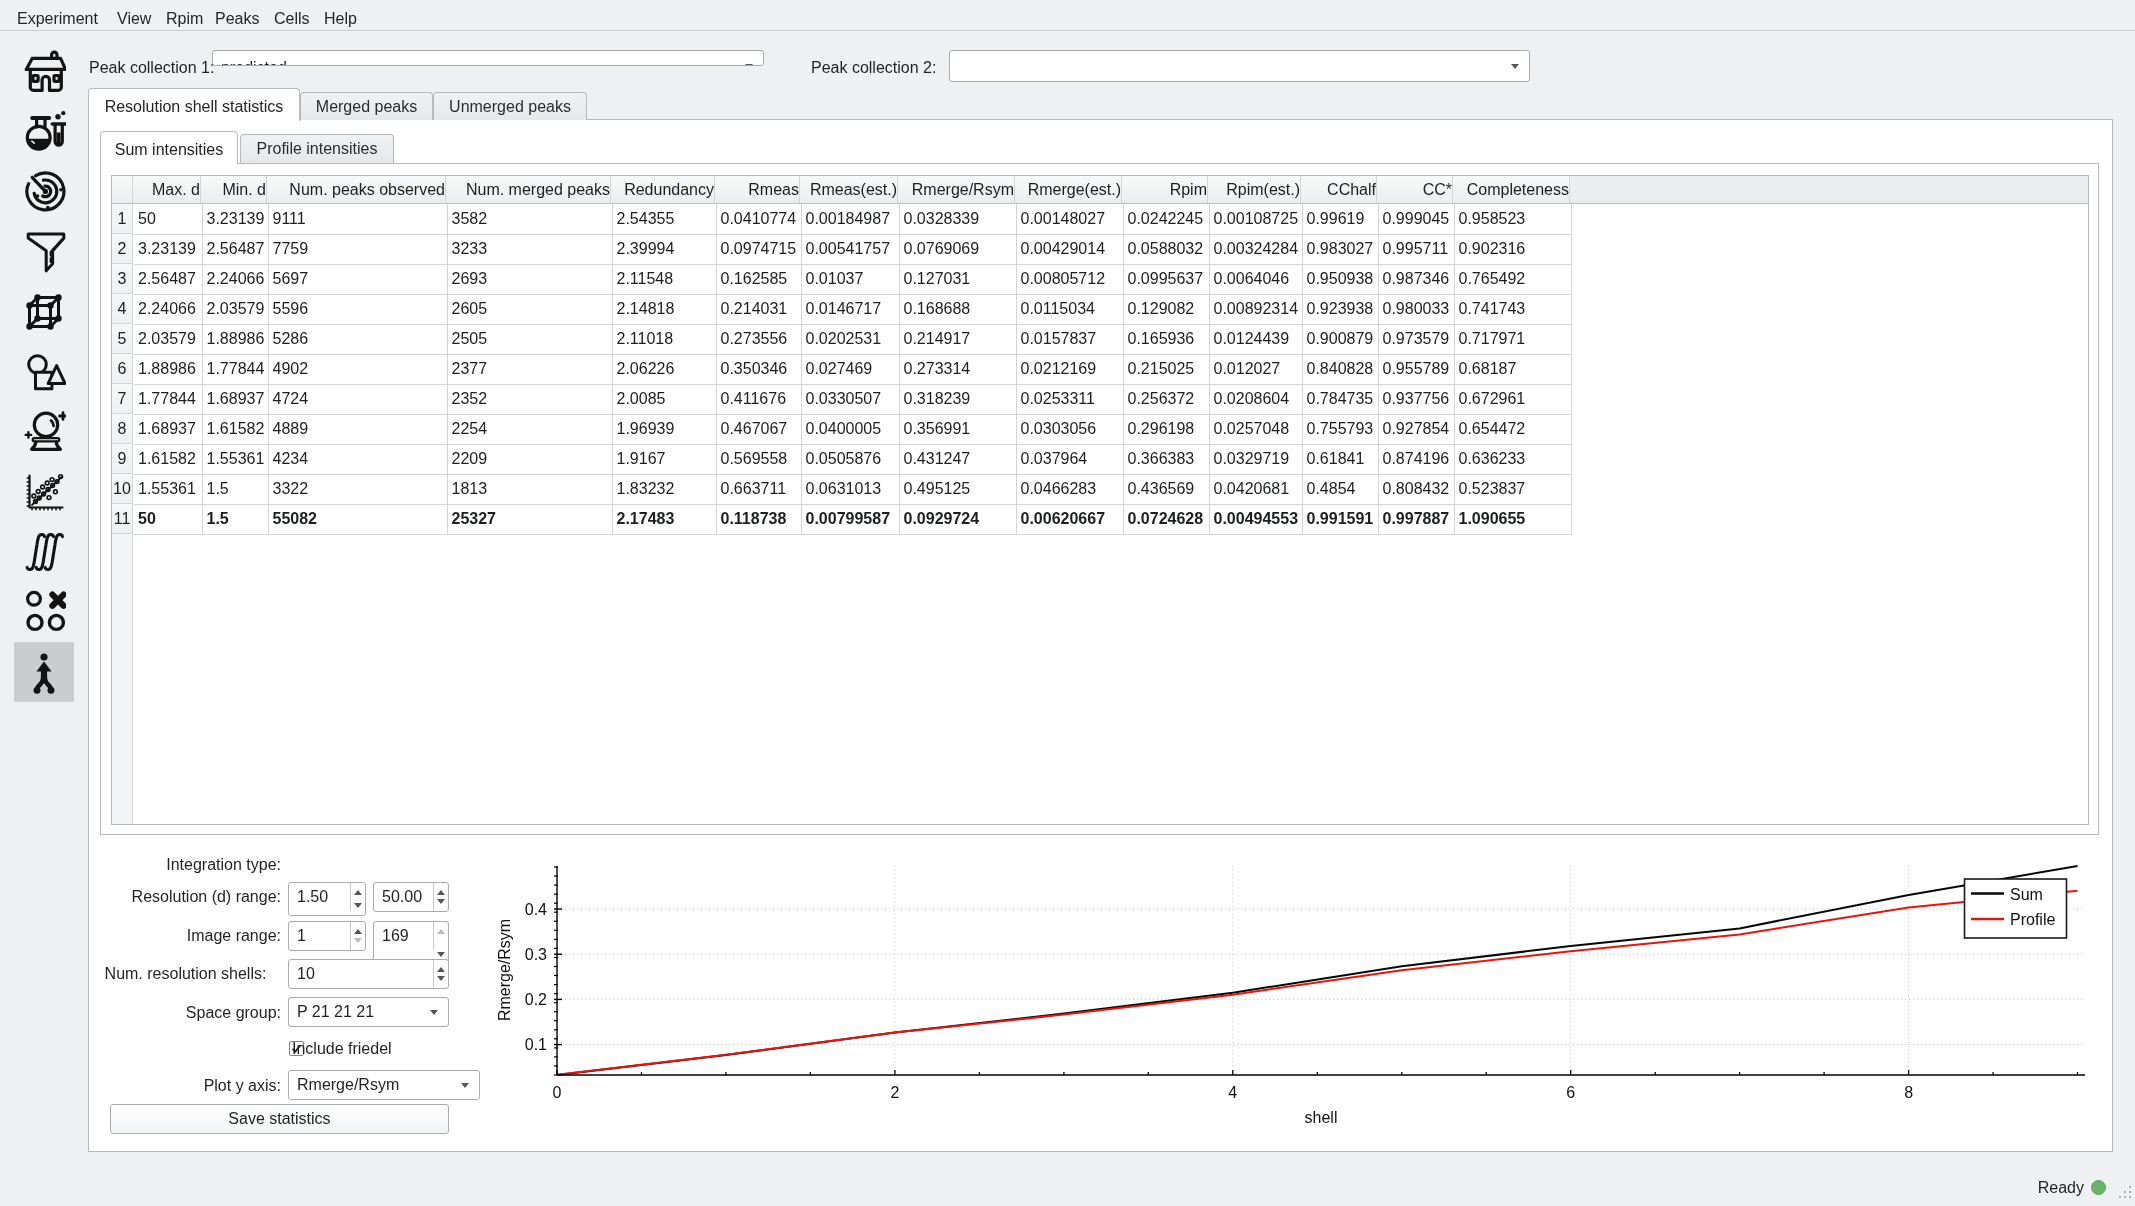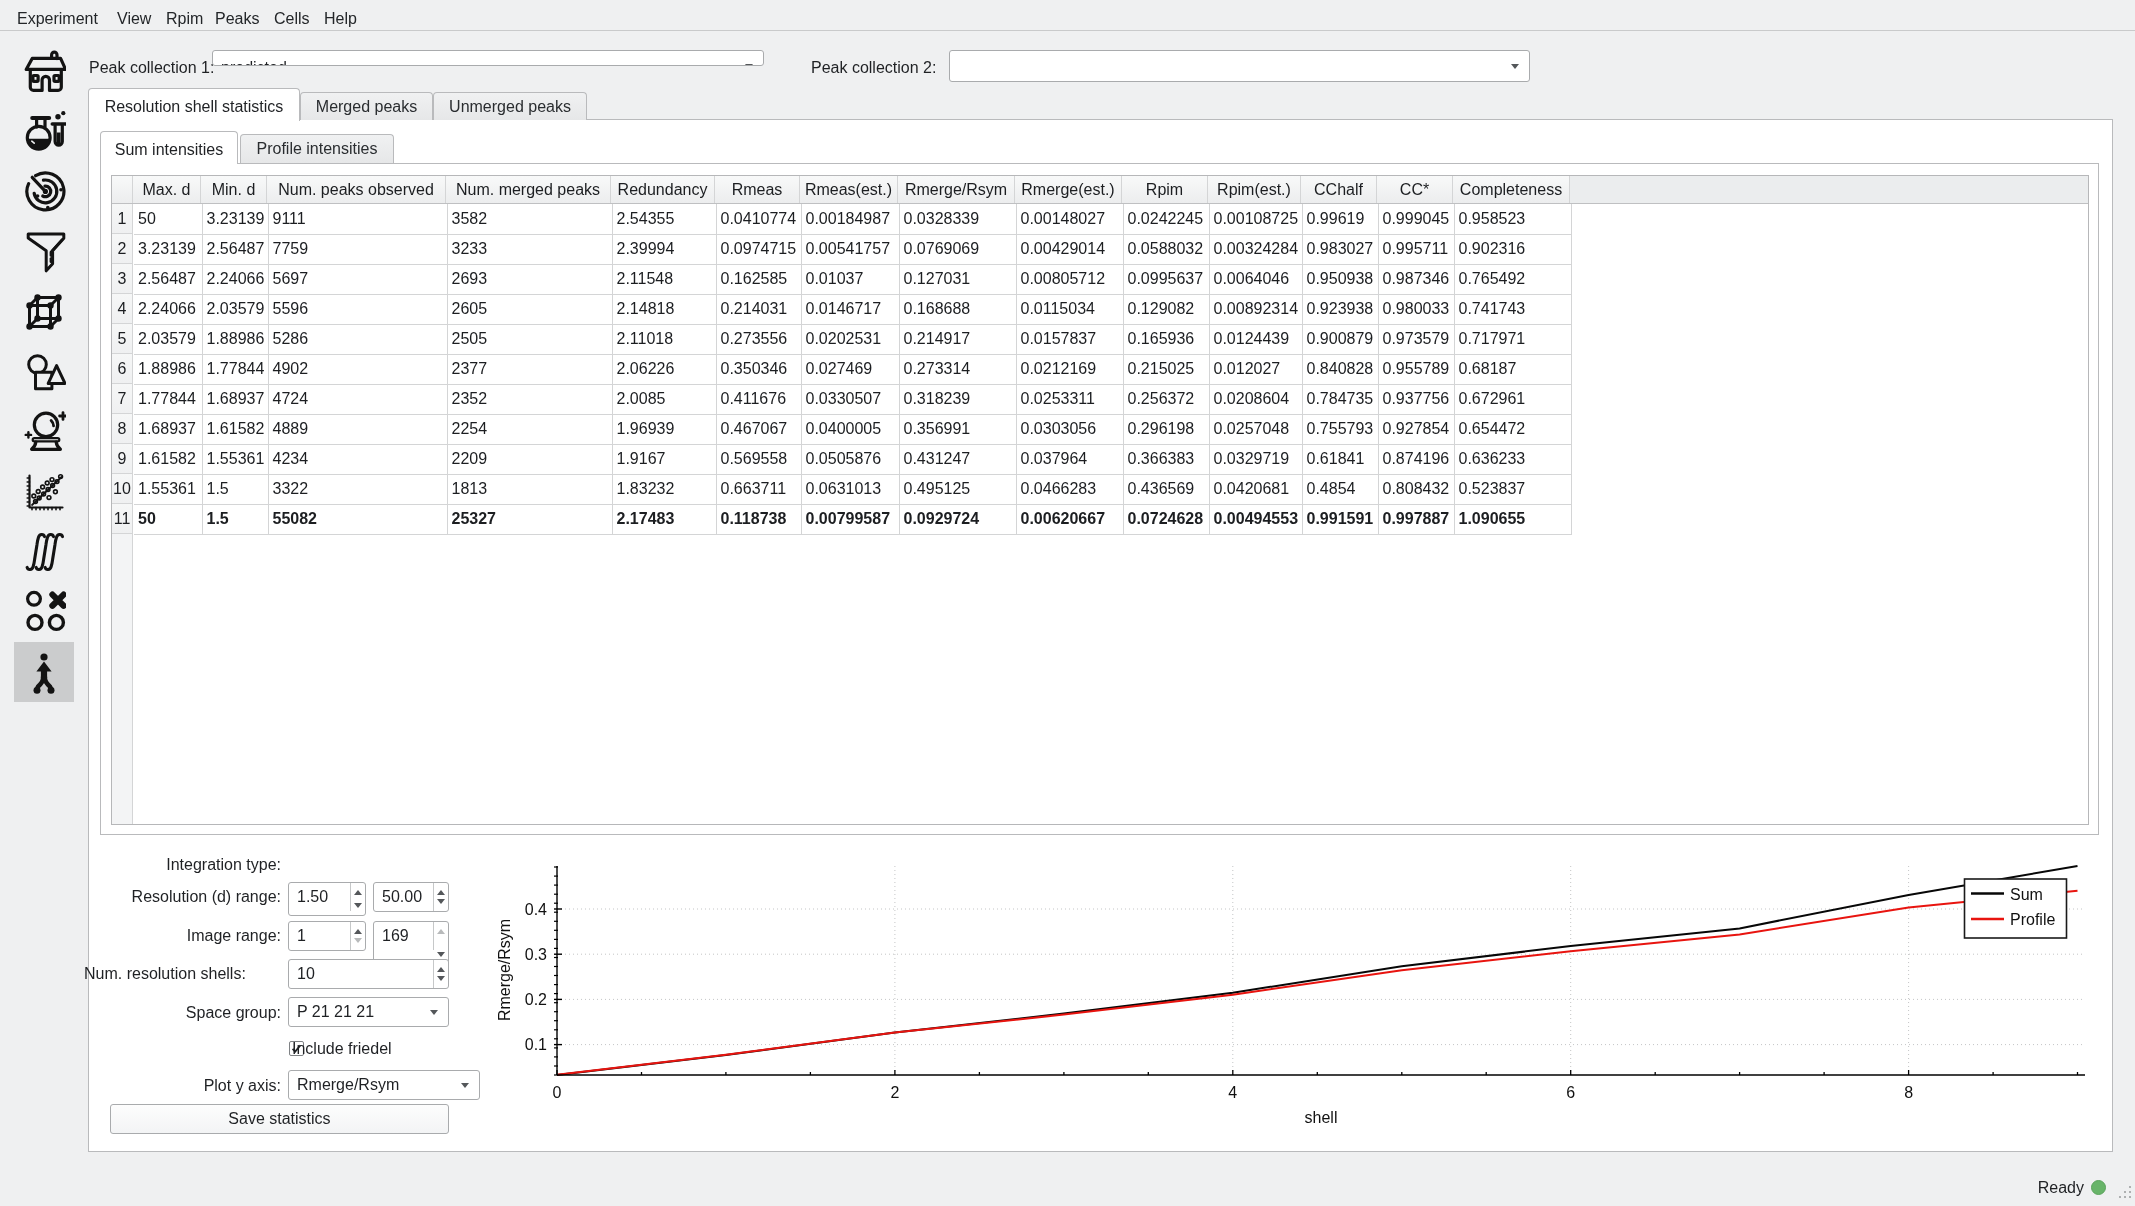--- a/index.html
+++ b/index.html
@@ -13,21 +13,21 @@
 .sarr-d{position:absolute;width:0;height:0;border-left:4.5px solid transparent;border-right:4.5px solid transparent;border-top:5px solid #54575a}
 .dis-u{border-bottom-color:#b8babb}
 .dis-d{border-top-color:#b8babb}
 .ssep{position:absolute;top:0;width:1px;height:28px;background:#c6c8c9}
 .tab{position:absolute;text-align:center;border:1px solid #b9babc;border-bottom:none;border-radius:4px 4px 0 0;white-space:nowrap}
 .tab.on{background:#fff;z-index:5}
 .tab.off{background:linear-gradient(#f0f1f2,#e6e7e8);color:#2a2d30}
 .pane{position:absolute;background:#fff;border:1px solid #b9babc}
 table{border-collapse:collapse;table-layout:fixed;width:1437px}
 td{border-right:1px solid #d4d5d6;border-bottom:1px solid #d4d5d6;height:30px;padding:0 0 0 4px;font-size:16px;white-space:nowrap;overflow:hidden;color:#1c1e21}
-.hc{position:absolute;top:0;height:27px;line-height:28px;text-align:center;border-right:1px solid #d4d5d6;font-size:16px;color:#1c1e21;background:linear-gradient(#f8f9f9,#ecedee)}
+.hc{position:absolute;top:0;height:27px;line-height:28px;text-align:right;border-right:1px solid #d4d5d6;font-size:16px;color:#1c1e21;background:linear-gradient(#f8f9f9,#ecedee)}
 .vc{position:absolute;left:0;width:21px;height:30px;line-height:30px;text-align:center;border-right:1px solid #d4d5d6;border-bottom:1px solid #d4d5d6;font-size:16px;color:#1c1e21;background:linear-gradient(#f6f7f7,#eff0f1)}
 </style></head><body>
 <span class="menu" style="left:17px">Experiment</span>
 <span class="menu" style="left:117px">View</span>
 <span class="menu" style="left:166px">Rpim</span>
 <span class="menu" style="left:215px">Peaks</span>
 <span class="menu" style="left:274px">Cells</span>
 <span class="menu" style="left:324px">Help</span>
 <div class="mline"></div>
 <div class="pane" style="left:88px;top:119px;width:2025px;height:1033px"></div>
@@ -268,21 +268,21 @@
             <td>0.997887</td>
             <td>1.090655</td>
           </tr>
 </tbody>
       </table>
     </div>
 </div>
 <span class="lbl" style="left:90px;top:854px;width:191px;text-align:right">Integration type:</span>
 <span class="lbl" style="left:90px;top:886px;width:191px;text-align:right">Resolution (d) range:</span>
 <span class="lbl" style="left:90px;top:925px;width:191px;text-align:right">Image range:</span>
-<span class="lbl" style="left:84px;top:963px;width:191px;text-align:left">Num. resolution shells:</span>
+<span class="lbl" style="left:90px;top:963px;width:191px;text-align:center">Num. resolution shells:</span>
 <span class="lbl" style="left:90px;top:1002px;width:191px;text-align:right">Space group:</span>
 <span class="lbl" style="left:90px;top:1075px;width:191px;text-align:right">Plot y axis:</span>
 <div class="spin" style="left:288px;top:882px;width:78px;height:34px;padding-left:8px">1.50<span class="ssep" style="right:14px"></span><span class="sarr-u" style="right:3px;top:7px"></span><span class="sarr-d" style="right:3px;bottom:7px"></span></div>
 <div class="spin" style="left:373px;top:882px;width:76px;height:30px;padding-left:8px">50.00<span class="ssep" style="right:14px"></span><span class="sarr-u" style="right:3px;top:7px"></span><span class="sarr-d" style="right:3px;bottom:7px"></span></div>
 <div class="spin" style="left:288px;top:921px;width:78px;height:30px;padding-left:8px">1<span class="ssep" style="right:14px"></span><span class="sarr-u" style="right:3px;top:7px"></span><span class="sarr-d dis-d" style="right:3px;bottom:7px"></span></div>
 <div class="spin" style="left:373px;top:921px;width:76px;height:44px;padding-left:8px">169<span class="ssep" style="right:14px"></span><span class="sarr-u dis-u" style="right:3px;top:7px"></span><span class="sarr-d" style="right:3px;bottom:7px"></span></div>
 <div class="spin" style="left:288px;top:959px;width:161px;height:30px;padding-left:8px">10<span class="ssep" style="right:14px"></span><span class="sarr-u" style="right:3px;top:7px"></span><span class="sarr-d" style="right:3px;bottom:7px"></span></div>
 <div class="combo" style="left:288px;top:997px;width:161px;height:30px;padding-left:8px">P 21 21 21<span class="carr" style="right:10px;top:12px"></span></div>
 <div class="abs" style="left:289px;top:1041px;width:15px;height:15px;background:#fff;border:1px solid #7f8285;border-radius:2px">
     <svg width="13" height="13" viewBox="0 0 13 13" style="position:absolute;left:0;top:0">

